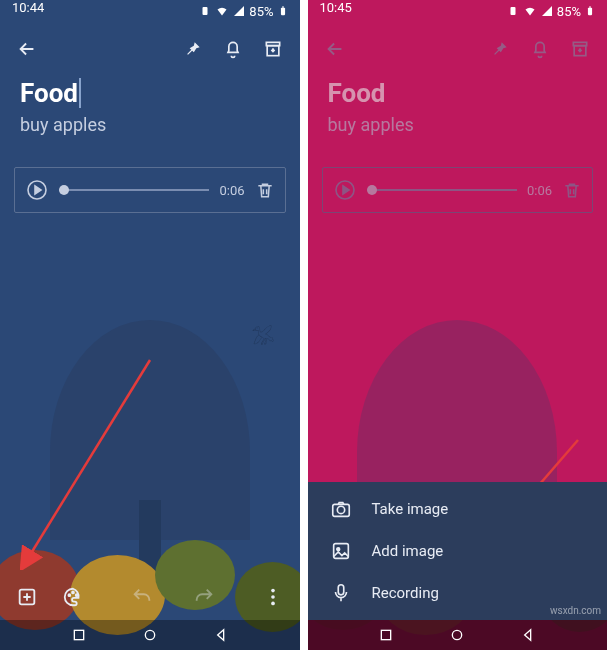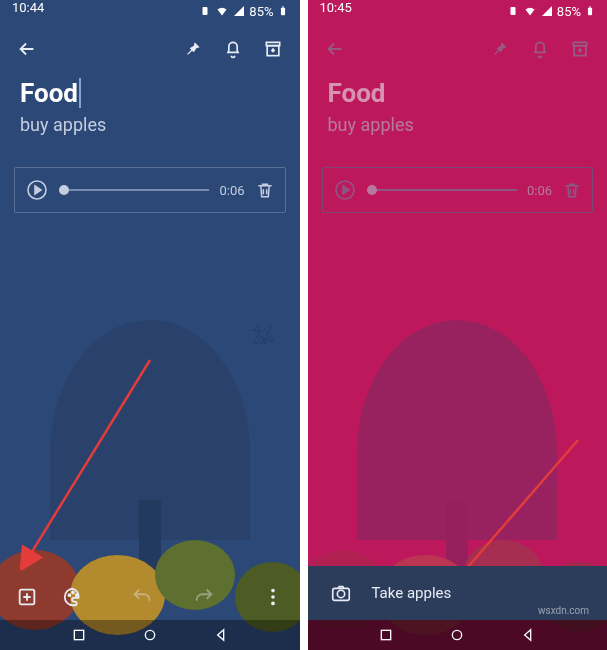--- a/index.html
+++ b/index.html
@@ -34,21 +34,21 @@
 
 .bg-art { position: absolute; left: 0; right: 0; bottom: 30px; height: 340px; pointer-events: none; }
 .tree { position: absolute; bottom: 80px; left: 50%; transform: translateX(-50%); width: 200px; height: 220px; background: #2a426b; border-radius: 50% 50% 0 0 / 60% 60% 0 0; }
 .trunk { position: absolute; bottom: 30px; left: 50%; transform: translateX(-50%); width: 22px; height: 90px; background: #233a5e; }
 .apple { position: absolute; border-radius: 50%; }
 .a1 { width: 90px; height: 80px; background: #8f3a2f; bottom: -10px; left: -10px; }
 .a2 { width: 95px; height: 80px; background: #b38a2e; bottom: -15px; left: 70px; }
 .a3 { width: 80px; height: 70px; background: #5e7030; bottom: 10px; left: 155px; }
 .a4 { width: 75px; height: 70px; background: #4d5c24; bottom: -12px; right: -10px; }
 .bird { position: absolute; top: 40px; right: 25px; color: #1f3456; font-size: 18px; }
-.watermark { position: absolute; bottom: 34px; right: 18px; font-size: 10px; color: rgba(255,255,255,0.5); }
+.watermark { position: absolute; bottom: 34px; right: 6px; font-size: 10px; color: rgba(255,255,255,0.5); }
 </style>
 </head>
 <body>
 
 <div class="phone phone-left">
   <div class="bg-art">
     <div class="tree"></div>
       <div class="trunk"></div>
     <div class="apple a1"></div>
       <div class="apple a2"></div>
@@ -270,21 +270,36 @@
     <line x1="140" y1="10" x2="10" y2="160" stroke="#e43b3b" stroke-width="2.5" marker-end="url(#ah2)"></line>
   </svg>
 
   <div class="sheet">
     <div class="sheet-row">
       <svg width="22" height="22" viewBox="0 0 24 24" stroke="#e8ecf4" stroke-width="1.8" fill="none">
           <rect x="3" y="7" width="18" height="13" rx="2"></rect>
           <circle cx="12" cy="13" r="4"></circle>
           <path d="M9 7l1-2h4l1 2"></path>
         </svg>
-      <span>Take apples</span>
+      <span>Take image</span>
+    </div>
+    <div class="sheet-row">
+      <svg width="22" height="22" viewBox="0 0 24 24" stroke="#e8ecf4" stroke-width="1.8" fill="none">
+          <rect x="4" y="4" width="16" height="16" rx="2"></rect>
+          <circle cx="9" cy="10" r="1.5" fill="#e8ecf4"></circle>
+          <path d="M4 18l5-5 4 4 3-3 4 4"></path>
+        </svg>
+      <span>Add image</span>
+    </div>
+    <div class="sheet-row">
+      <svg width="22" height="22" viewBox="0 0 24 24" stroke="#e8ecf4" stroke-width="1.8" fill="none">
+          <rect x="9" y="3" width="6" height="11" rx="3"></rect>
+          <path d="M6 11a6 6 0 0012 0M12 17v4"></path>
+        </svg>
+      <span>Recording</span>
     </div>
   </div>
 
   <div class="navbar">
     <svg width="16" height="16" viewBox="0 0 24 24" stroke="#fff" stroke-width="2" fill="none">
         <rect x="5" y="5" width="14" height="14"></rect>
       </svg>
     <svg width="16" height="16" viewBox="0 0 24 24" stroke="#fff" stroke-width="2" fill="none">
         <circle cx="12" cy="12" r="7"></circle>
       </svg>

